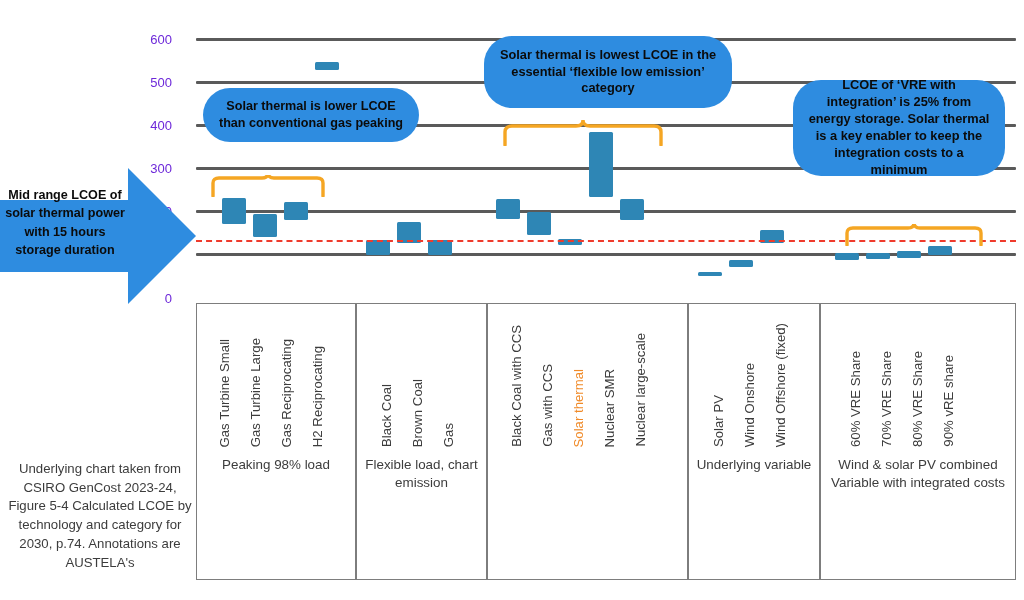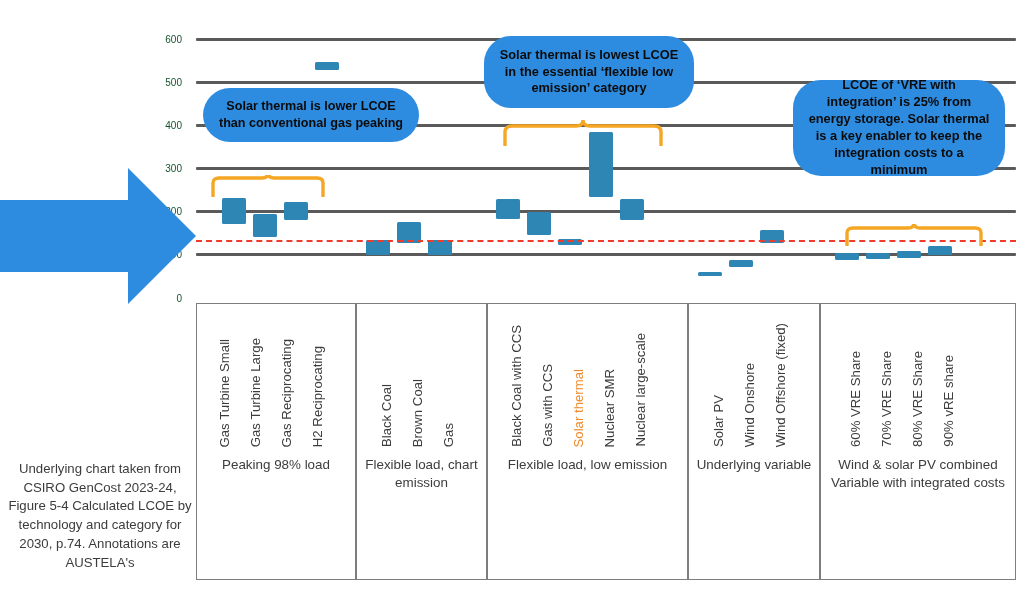--- a/index.html
+++ b/index.html
@@ -13,22 +13,22 @@
   #stage { position: absolute; inset: 0; width: 1024px; height: 600px; }
 
   
   .plot { position: absolute; left: 196px; top: 28px; width: 820px; height: 272px; }
   .gridline {
     position: absolute; left: 0; width: 820px; height: 3px;
     background: #5a5a5a; border-radius: 1px;
   }
   .ylabels { position: absolute; left: 0; top: 28px; width: 196px; height: 280px; }
   .ylabel {
-    position: absolute; right: 14px; transform: translateY(-50%);
-    font-size: 10px; color: #14532d; white-space: nowrap;
+    position: absolute; right: 24px; transform: translateY(-50%);
+    font-size: 13px; color: #6d28d9; white-space: nowrap;
   }
 
   .bar {
     position: absolute; background: #2e86b5; border-radius: 1.5px;
   }
   .refline {
     position: absolute; left: 0; width: 820px; height: 0;
     border-top: 2.5px dashed #ef3b2c;
   }
 
@@ -137,28 +137,29 @@
 
     <div class="brace" style="left:648px; top:196px; width:140px; height:22px;">
       <svg width="140" height="22" viewBox="0 0 140 22" fill="none">
         <path d="M3 21 V9 Q3 4 9 4 H64 Q70 4 70 -1 Q70 4 76 4 H131 Q137 4 137 9 V21" stroke="#f5a623" stroke-width="3.4" stroke-linecap="round" fill="none"></path>
       </svg>
     </div>
   </div>
 
   <div class="callout" style="left:203px; top:88px; width:216px; height:54px; font-size:12.6px;">Solar thermal is lower LCOE than conventional gas peaking</div>
 
-  <div class="callout" style="left:484px; top:36px; width:210px; height:72px; font-size:12.8px;border-radius:27px;">Solar thermal is lowest LCOE in the essential ‘flexible low emission’ category</div>
+  <div class="callout" style="left:484px; top:36px; width:248px; height:72px; font-size:12.8px;">Solar thermal is lowest LCOE in the essential ‘flexible low emission’ category</div>
 
   <div class="callout" style="left:793px; top:80px; width:212px; height:96px; font-size:12.8px;">LCOE of ‘VRE with integration’ is 25% from energy storage. Solar thermal is a key enabler to keep the integration costs to a minimum</div>
 
   <div class="arrow-wrap">
     <svg width="196" height="136" viewBox="0 0 196 136" preserveAspectRatio="none">
       <path d="M0 32 H128 V0 L196 68 L128 136 V104 H0 Z" fill="#2e8ce0"></path>
     </svg>
+    <div class="arrow-text">Mid range LCOE of solar thermal power with 15 hours storage duration</div>
   </div>
 
   <div class="catrow">
 
     <div class="catbox" style="left:0px; width:160px;">
       <div class="vlabel" style="left:20px">Gas Turbine Small</div>
       <div class="vlabel" style="left:51px">Gas Turbine Large</div>
       <div class="vlabel" style="left:82px">Gas Reciprocating</div>
       <div class="vlabel" style="left:113px">H2 Reciprocating</div>
       <div class="cat-title">Peaking 98% load</div>
@@ -170,21 +171,20 @@
       <div class="vlabel" style="left:84px">Gas</div>
       <div class="cat-title">Flexible load, chart emission</div>
     </div>
 
     <div class="catbox" style="left:291px; width:201px;">
       <div class="vlabel" style="left:21px">Black Coal with CCS</div>
       <div class="vlabel" style="left:52px">Gas with CCS</div>
       <div class="vlabel accent" style="left:83px">Solar thermal</div>
       <div class="vlabel" style="left:114px">Nuclear SMR</div>
       <div class="vlabel" style="left:145px">Nuclear large-scale</div>
-      <div class="cat-title">Flexible load, low emission</div>
     </div>
 
     <div class="catbox" style="left:492px; width:132px;">
       <div class="vlabel" style="left:22px">Solar PV</div>
       <div class="vlabel" style="left:53px">Wind Onshore</div>
       <div class="vlabel" style="left:84px">Wind Offshore (fixed)</div>
       <div class="cat-title">Underlying variable</div>
     </div>
 
     <div class="catbox" style="left:624px; width:196px;">

